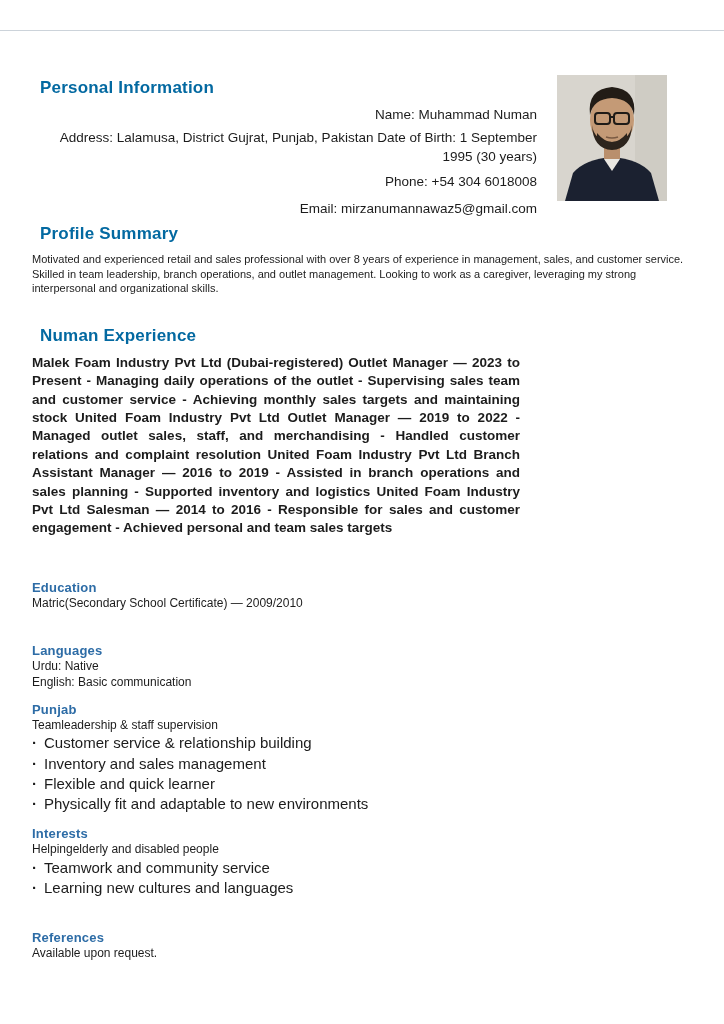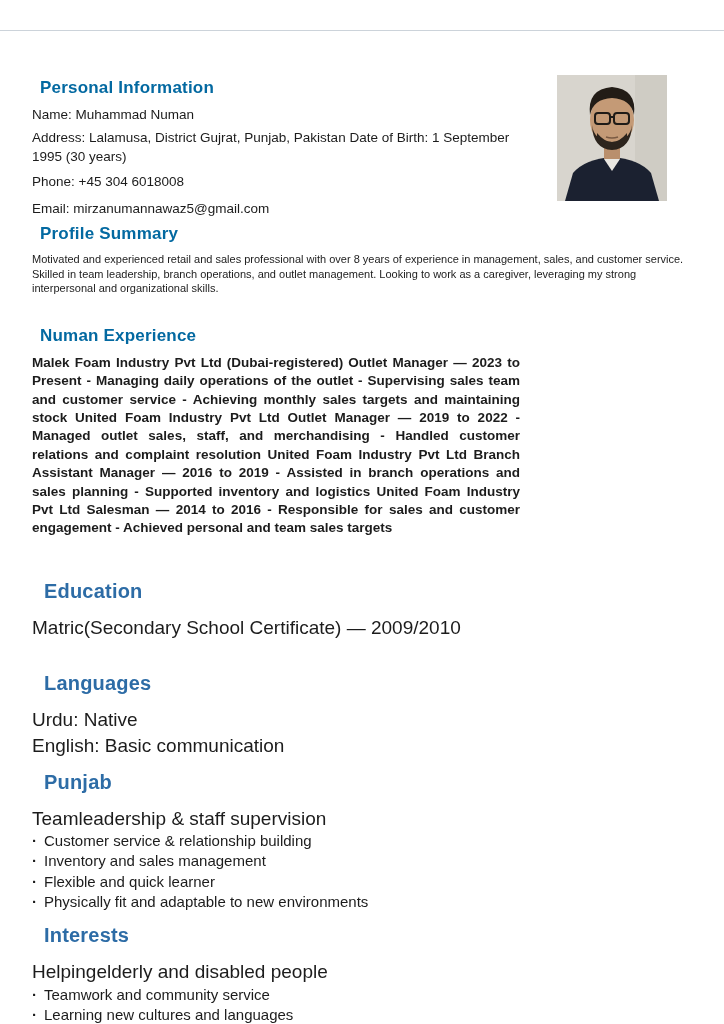--- a/index.html
+++ b/index.html
@@ -32,31 +32,32 @@
     top: 70px; left: 32px; right: 34px;
   }
   .h-small {
     margin: 8px;
     color: #0369a1;
     font-size: 17px;
     font-weight: bold;
     letter-spacing: 0.2px;
   }
   .h-large {
-    margin: 12px;
+    margin: 0;
     color: #2d6ca6;
-    font-size: 20px;
+    font-size: 13px;
     font-weight: bold;
     letter-spacing: 0.2px;
   }
   .pi-block { width: 505px; }
   .pi-line {
     margin: 0;
     font-size: 13.5px;
     line-height: 1.4;
+    text-align: right;
   }
   .mt4  { margin-top: 4px; }
   .mt6  { margin-top: 6px; }
   .mt8  { margin-top: 8px; }
   .mt10 { margin-top: 10px; }
   .mt12 { margin-top: 12px; }
   .mt30 { margin-top: 30px; }
   .mt32 { margin-top: 32px; }
   .mt42 { margin-top: 42px; }
   .para {
@@ -67,21 +68,21 @@
   .para-justify {
     margin: 0;
     width: 488px;
     font-size: 13.5px;
     line-height: 1.36;
     text-align: justify;
     font-weight: bold;
   }
   .body-lg {
     margin: 0;
-    font-size: 19px;
+    font-size: 12px;
     line-height: 1.35;
   }
   .bullet-line {
     margin: 0;
     display: flex;
     align-items: baseline;
     font-size: 15px;
     line-height: 1.35;
   }
   .bullet-marker {
@@ -122,21 +123,21 @@
       <path d="M49,62 Q55,64 61,62" stroke="#7a5a43" stroke-width="1.5" fill="none"></path>
     </svg>
   </div>
 
   <div class="content">
 
     <h3 class="h-small">Personal Information</h3>
     <div class="pi-block">
       <p class="pi-line mt8">Name: Muhammad Numan</p>
       <p class="pi-line mt4">Address: Lalamusa, District Gujrat, Punjab, Pakistan Date of Birth: 1 September 1995 (30 years)</p>
-      <p class="pi-line mt6">Phone: +45 304 6018008</p>
+      <p class="pi-line mt6">Phone: +54 304 6018008</p>
       <p class="pi-line mt8">Email: mirzanumannawaz5@gmail.com</p>
     </div>
 
     <h3 class="h-small mt6">Profile Summary</h3>
     <p class="para mt6">Motivated and experienced retail and sales professional with over 8 years of experience in management, sales, and customer service. Skilled in team leadership, branch operations, and outlet management. Looking to work as a caregiver, leveraging my strong interpersonal and organizational skills.</p>
 
     <h3 class="h-small mt30">Numan Experience</h3>
     <p class="para-justify mt8">Malek Foam Industry Pvt Ltd (Dubai-registered) Outlet Manager — 2023 to Present - Managing daily operations of the outlet - Supervising sales team and customer service - Achieving monthly sales targets and maintaining stock United Foam Industry Pvt Ltd Outlet Manager — 2019 to 2022 - Managed outlet sales, staff, and merchandising - Handled customer relations and complaint resolution United Foam Industry Pvt Ltd Branch Assistant Manager — 2016 to 2019 - Assisted  in branch operations and sales planning - Supported inventory and logistics United Foam Industry Pvt Ltd Salesman — 2014 to 2016 - Responsible for sales and customer engagement - Achieved personal and team sales targets</p>
 
     <h3 class="h-large mt42">Education</h3>

